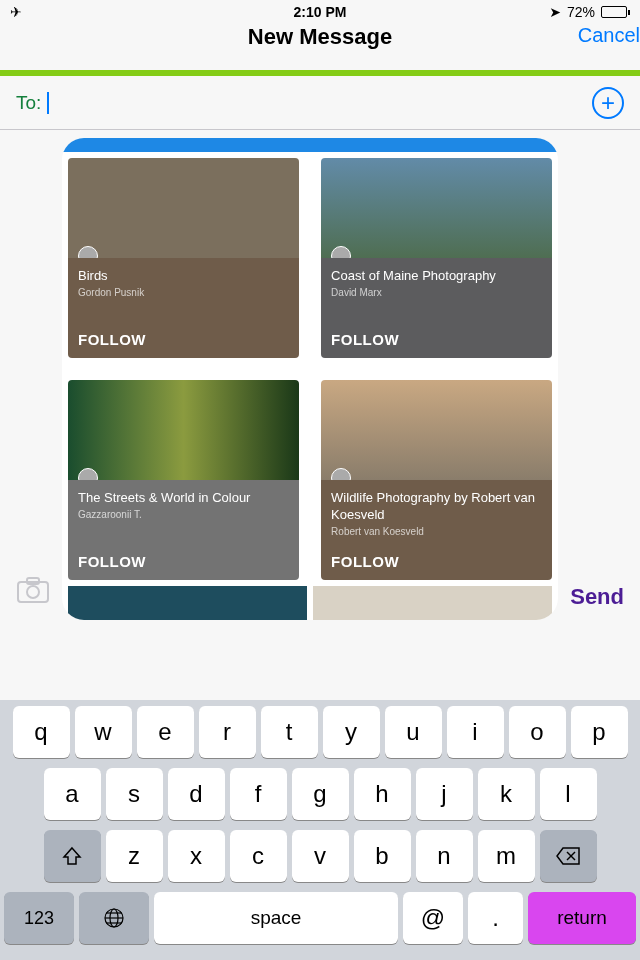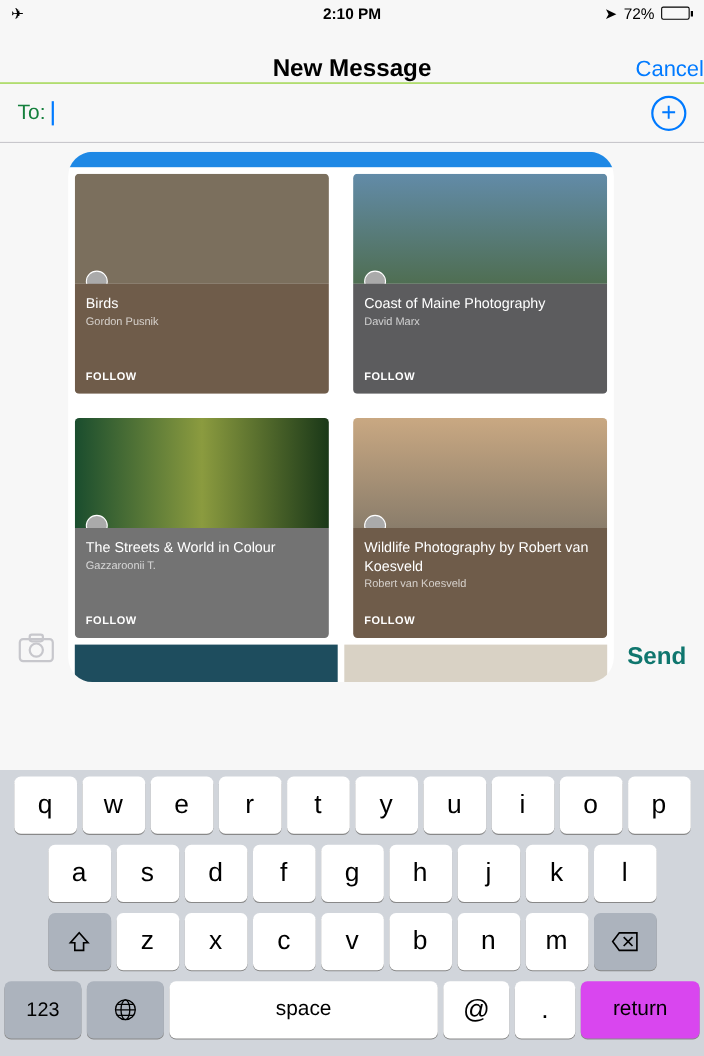--- a/index.html
+++ b/index.html
@@ -1,47 +1,47 @@
 <!DOCTYPE html>
 <html><head>
 <meta charset="utf-8">
 <style>
 *{box-sizing:border-box;margin:0;padding:0;font-family:-apple-system,Helvetica,Arial,sans-serif}
 body{width:640px;height:960px;background:#f7f7f7;overflow:hidden;position:relative}
 .status-bar{display:flex;justify-content:space-between;align-items:center;padding:4px 10px;font-size:14px;color:#000;height:24px}
 .status-left,.status-right{display:flex;align-items:center;gap:6px}
 .status-center{font-weight:600;position:absolute;left:50%;transform:translateX(-50%)}
-.nav-bar{display:flex;align-items:flex-end;justify-content:center;height:52px;border-bottom:1px solid #84cc16;position:relative}
+.nav-bar{display:flex;align-items:flex-start;justify-content:center;height:52px;border-bottom:6px solid #84cc16;position:relative}
 .nav-title{font-size:22px;font-weight:700}
 .nav-cancel{position:absolute;right:0;font-size:20px;color:#007aff}
 .to-row{display:flex;align-items:center;padding:10px 16px;border-bottom:1px solid #c8c7cc;height:54px}
 .to-label{color:#15803d;font-size:19px;margin-right:6px}
 .to-input{flex:1;border:none;background:transparent;font-size:18px;outline:none}
 .to-cursor{width:2px;height:22px;background:#007aff}
 .add-btn{width:32px;height:32px;border:2px solid #007aff;border-radius:50%;display:flex;align-items:center;justify-content:center;color:#007aff;font-size:24px;line-height:1}
 .content{display:flex;padding:8px 16px 0;height:490px;gap:12px;align-items:flex-end}
 .camera{color:#c7c7cc;font-size:34px;padding-bottom:8px}
-.send{color:#0f766e;font-size:22px;font-weight:600;padding-bottom:10px}
+.send{color:#4c1d95;font-size:22px;font-weight:600;padding-bottom:10px}
 .preview{flex:1;background:#fff;border-radius:22px;overflow:hidden;height:100%;position:relative}
 .prev-header{background:#1e88e5;height:14px}
 .grid{display:grid;grid-template-columns:1fr 1fr;gap:22px;padding:6px}
 .card{border-radius:4px;overflow:hidden;display:flex;flex-direction:column;position:relative}
 .card-img{height:100px;background-size:cover;background-position:center}
 .bird{background:linear-gradient(rgba(0,0,0,0.2),rgba(0,0,0,0.2)),#9a8b74}
 .coast{background:linear-gradient(#628ba8,#4f6e52)}
 .street{background:linear-gradient(90deg,#1a4d2e,#8b9b3f,#1a3818)}
 .wild{background:linear-gradient(#c9a882,#8a7d6b)}
 .card-body{padding:10px;color:#fff;min-height:100px;position:relative}
 .b1{background:#6f5c4a}
 .b2{background:#5c5c5e}
 .b3{background:#737373}
 .b4{background:#6f5c4a}
 .card-title{font-size:13px;font-weight:500;line-height:1.3}
 .card-author{font-size:10px;opacity:0.7;margin-top:2px}
-.card-follow{font-size:10px;font-weight:700;letter-spacing:0.5px;position:absolute;bottom:10px}
+.card-follow{font-size:15px;font-weight:700;letter-spacing:0.5px;position:absolute;bottom:10px}
 .avatar{width:20px;height:20px;border-radius:50%;border:1px solid #fff;position:absolute;background:#aaa;top:88px;left:10px}
 .row3{display:grid;grid-template-columns:1fr 1fr;gap:6px;padding:0 6px}
 .row3 div{height:42px}
 .keyboard{position:absolute;bottom:0;width:100%;background:#d1d5db;padding:6px 4px}
 .krow{display:flex;gap:5px;margin-bottom:10px;justify-content:center}
 .key{background:#fff;border-radius:6px;height:52px;display:flex;align-items:center;justify-content:center;font-size:24px;box-shadow:0 1px 0 #888;flex:1}
 .krow1 .key{flex:0 0 57px}
 .krow2 .key{flex:0 0 57px}
 .krow3 .key{flex:0 0 57px}
 .key-shift,.key-del{background:#acb3bd;flex:0 0 72px}

